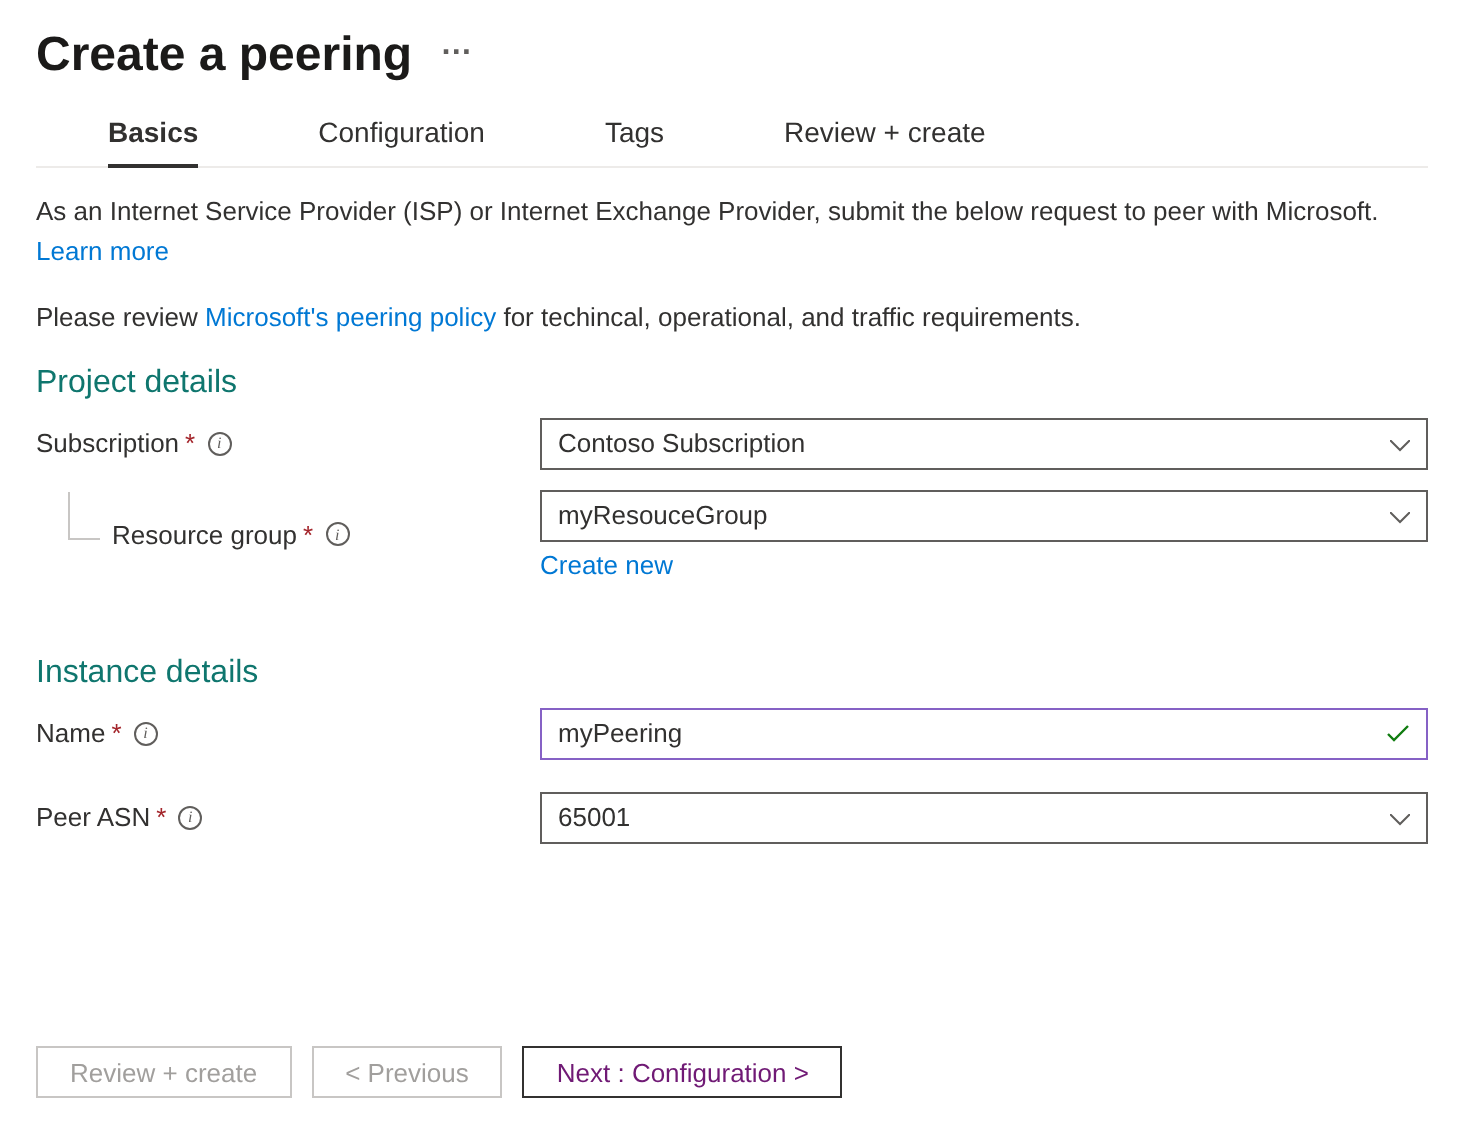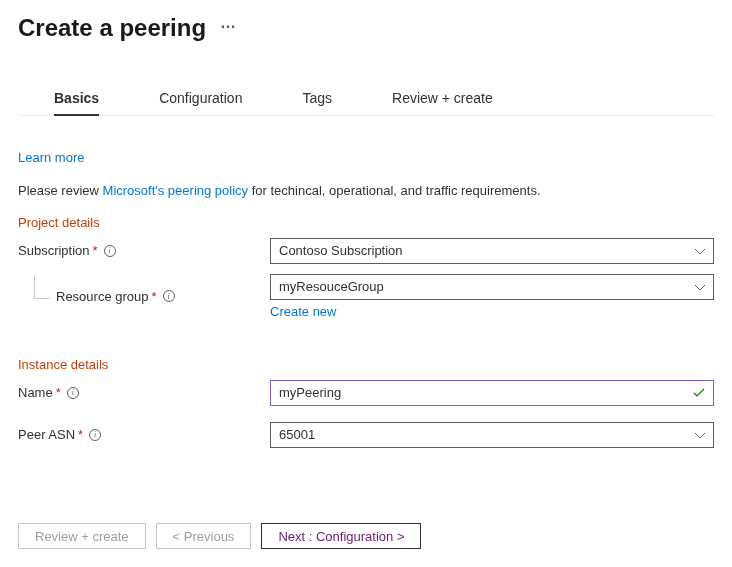--- a/index.html
+++ b/index.html
@@ -10,21 +10,21 @@
       background: #fff;
       width: 732px;
       height: 567px;
       padding: 14px 18px 18px 18px;
       position: relative;
     }
     .page-title {
       font-size: 24px;
       font-weight: 600;
       color: #1b1a19;
-      margin-bottom: 40px;
+      margin-bottom: 8px;
       display: flex;
       align-items: flex-start;
     }
     .ellipsis {
       font-size: 16px;
       margin-left: 14px;
       color: #605e5c;
       letter-spacing: 1px;
     }
     .tabs {
@@ -50,22 +50,22 @@
       color: #323130;
       line-height: 1.5;
       margin-bottom: 14px;
     }
     .link {
       color: #0078d4;
       text-decoration: none;
       cursor: pointer;
     }
     .section-title {
-      font-size: 13px;
-      color: #c2410c;
+      font-size: 16px;
+      color: #0f766e;
       margin-top: 14px;
       margin-bottom: 8px;
     }
     .form-row {
       display: flex;
       align-items: center;
       margin-bottom: 10px;
     }
     .label-col {
       width: 252px;
@@ -176,21 +176,21 @@
 </div>
 
 <div class="tabs">
   <div class="tab active">Basics</div>
   <div class="tab">Configuration</div>
   <div class="tab">Tags</div>
   <div class="tab">Review + create</div>
 </div>
 
 <div class="intro">
-  <br>
+  <span>As an Internet Service Provider (ISP) or Internet Exchange Provider, submit the below request to peer with Microsoft.</span><br>
   <a class="link">Learn more</a>
 </div>
 
 <div class="intro">
   <span>Please review </span><a class="link">Microsoft's peering policy</a><span> for techincal, operational, and traffic requirements.</span>
 </div>
 
 <div class="section-title">Project details</div>
 
 <div class="form-row">

